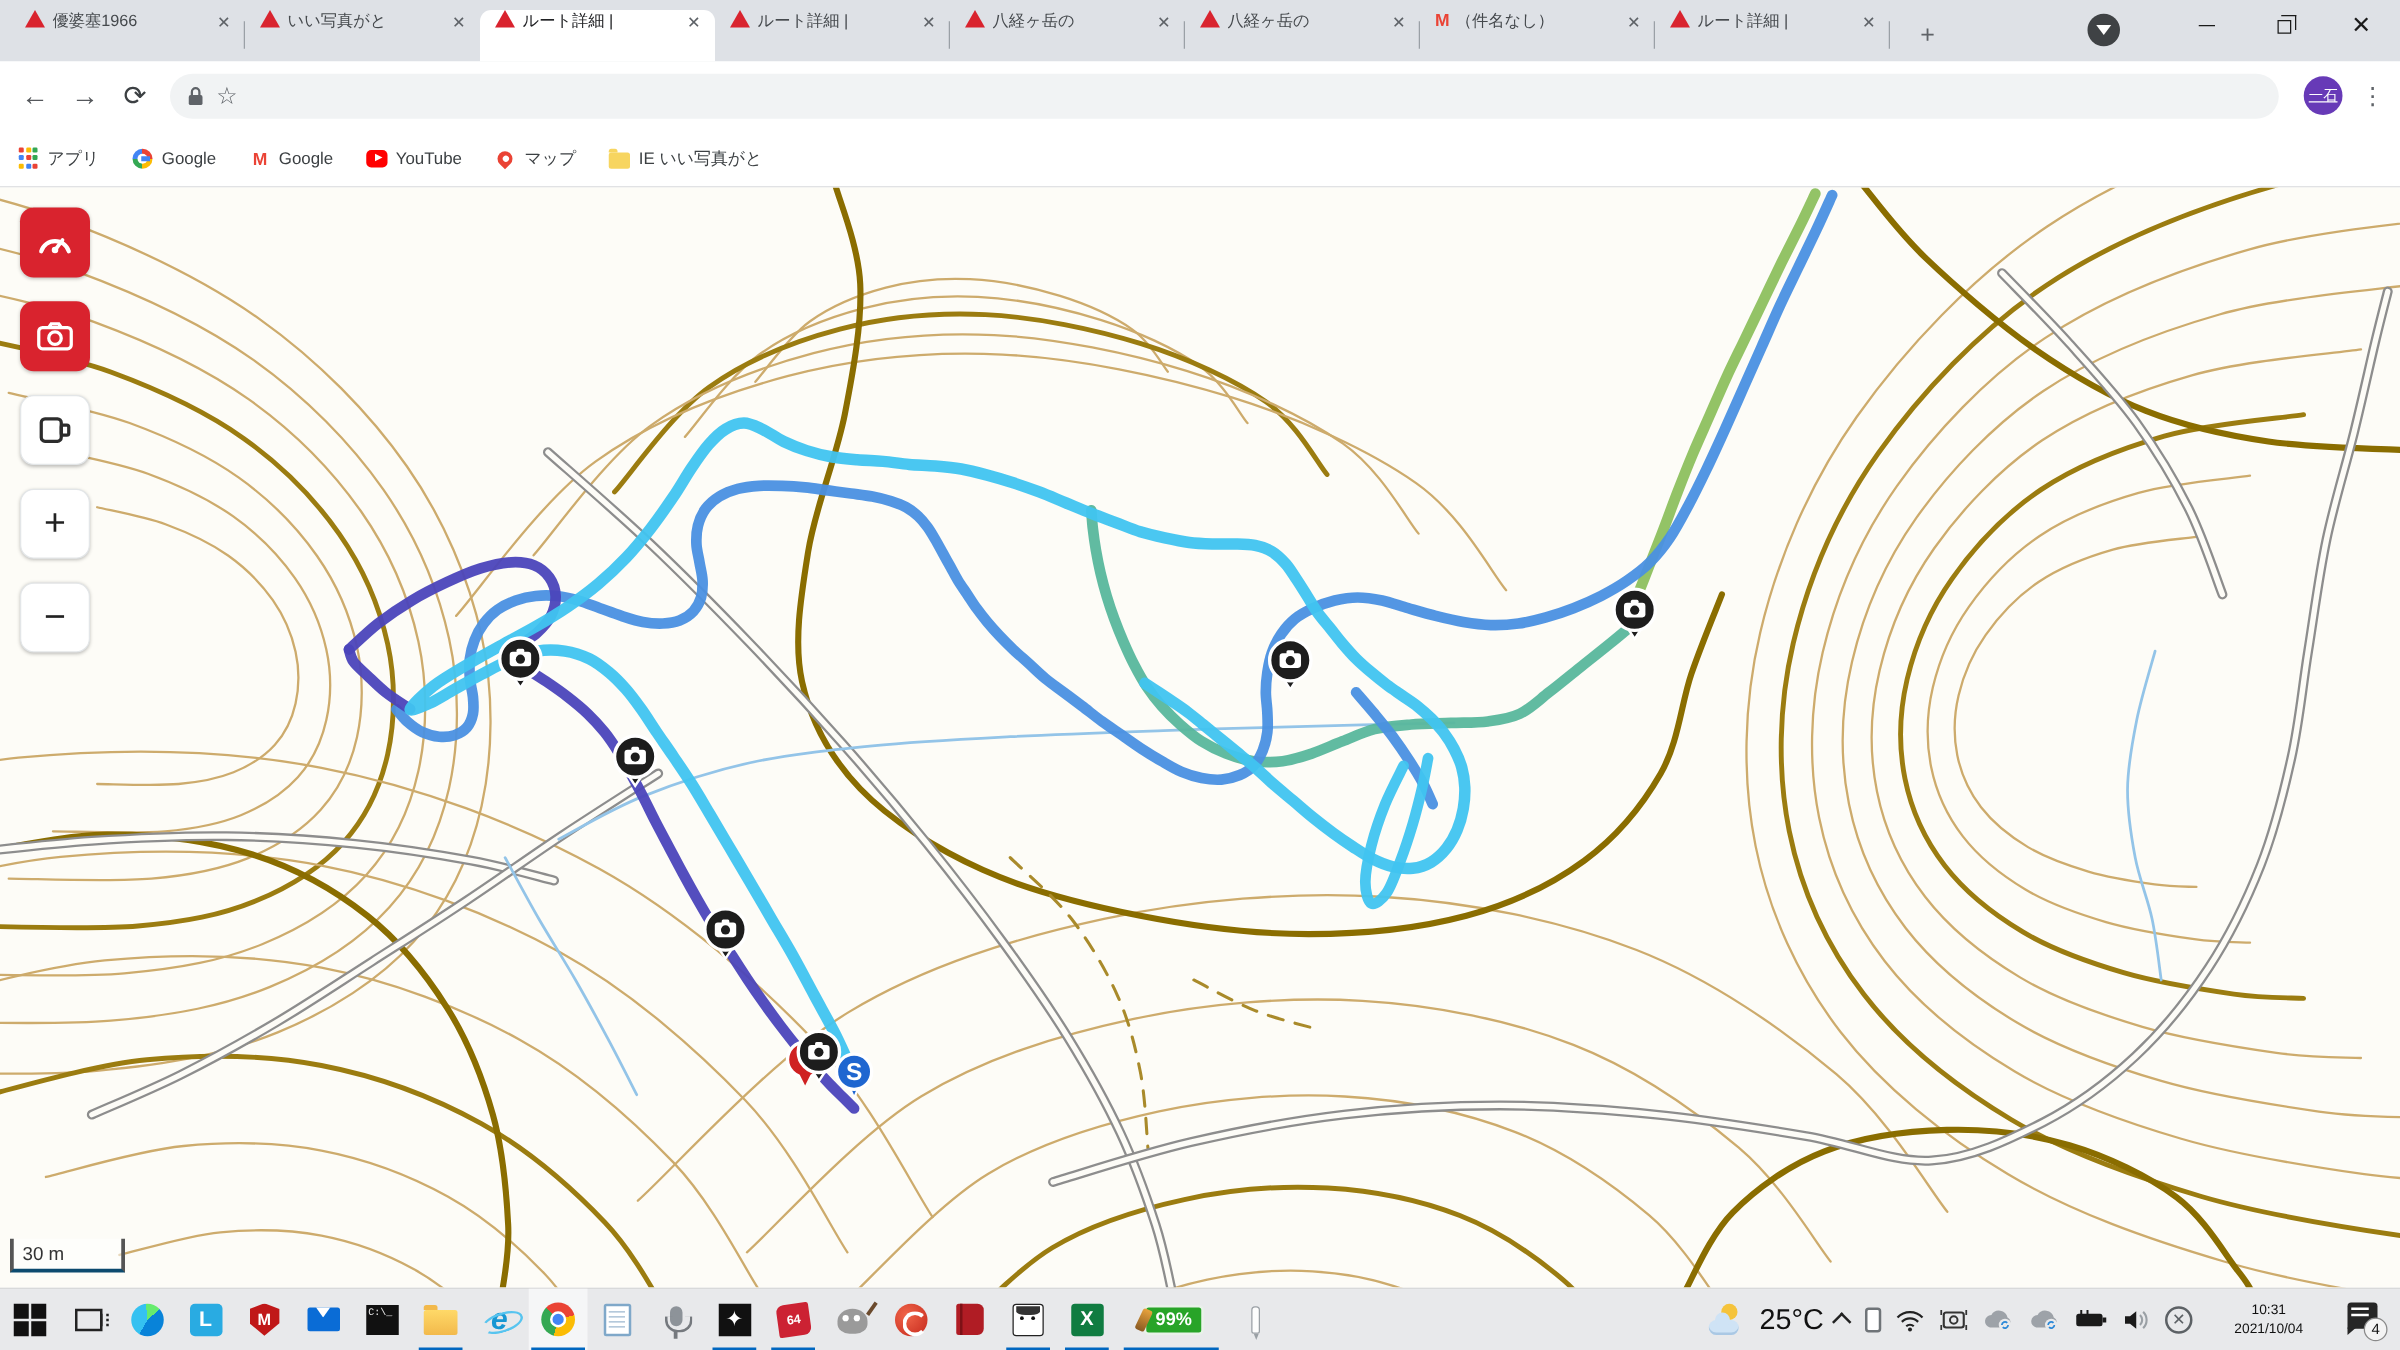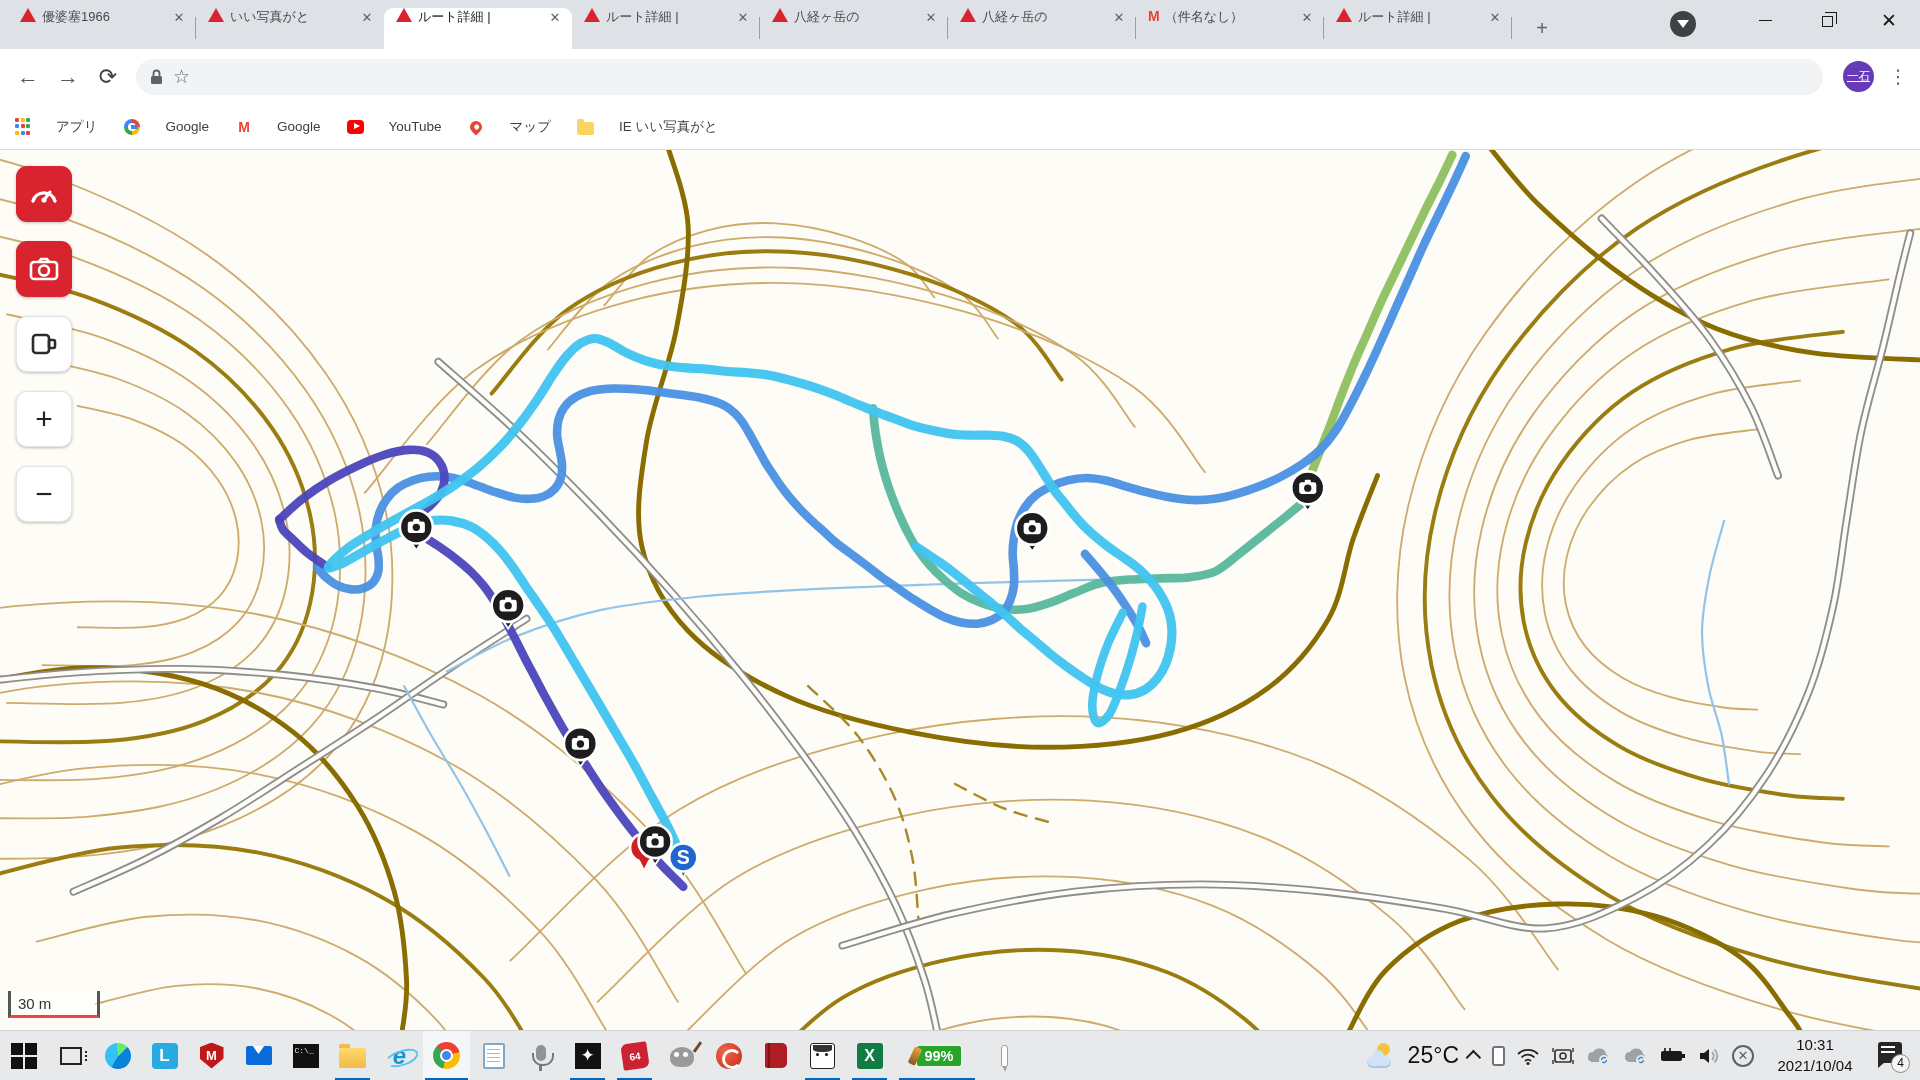--- a/index.html
+++ b/index.html
@@ -33,54 +33,54 @@
   .nav-ic { width:40px; height:40px; display:flex; align-items:center; justify-content:center; font-size:22px; color:#55585c; border-radius:50%; }
   #omnibox { flex:1; height:36px; margin:0 10px 0 8px; background:#f1f3f4; border-radius:18px; display:flex; align-items:center; padding:0 12px 0 14px; }
   #lock-ic { margin-right:10px; }
   #url-text { font-size:15.5px; color:#202124; flex:1; }
   #star-ic { font-size:19px; color:#5f6368; }
   #avatar { width:31px; height:31px; border-radius:50%; background:#673ab7; color:#fff; font-size:11.5px; display:flex; align-items:center; justify-content:center; margin:0 10px;text-decoration:underline; }
   #kebab { font-size:19px; color:#5f6368; width:28px; text-align:center; letter-spacing:0; }
 
   
   #bookmarks { height:46px; background:#fff; border-bottom:1px solid #d7d9dc; display:flex; align-items:center; padding-left:14px; gap:26px; }
-  .bm { display:flex; align-items:center; gap:25px; font-size:13.5px; color:#3c4043; cursor:pointer; }
+  .bm { display:flex; align-items:center; gap:7px; font-size:13.5px; color:#3c4043; cursor:pointer; }
   .bm-ic { width:17px; height:17px; display:flex; align-items:center; justify-content:center; }
   .apps-grid { display:grid; grid-template-columns:repeat(3,4px); grid-gap:1.5px; }
   .apps-grid i { width:4px; height:4px; border-radius:1px; }
   .g-circle { width:16px; height:16px; border-radius:50%; background:conic-gradient(#ea4335 0 25%, #fbbc04 0 50%, #34a853 0 75%, #4285f4 0 100%); position:relative; }
   .g-circle::before { content:""; position:absolute; inset:4px; background:#fff; border-radius:50%; }
   .g-circle::after { content:""; position:absolute; right:2px; top:6.5px; width:7px; height:3.5px; background:#4285f4; }
   .yt { width:19px; height:14px; background:#ff0000; border-radius:4px; position:relative; }
   .yt::before { content:""; position:absolute; left:7px; top:3.5px; border-left:6px solid #fff; border-top:3.5px solid transparent; border-bottom:3.5px solid transparent; }
   .gpin { width:12px; height:12px; background:#ea4335; border-radius:50% 50% 50% 0; transform:rotate(-45deg); position:relative; }
   .gpin::before { content:""; position:absolute; inset:3.5px; background:#fff; border-radius:50%; }
   .folder-y { width:17px; height:13px; background:#f7d560; border-radius:2px; position:relative; margin-top:3px; }
   .folder-y::before { content:""; position:absolute; top:-3px; left:0; width:7px; height:3px; background:#f7d560; border-radius:2px 2px 0 0; }
 
   
   #map { position:relative; height:880px; background:#fdfcf7; overflow:hidden; }
   #topo { position:absolute; inset:0; width:100%; height:100%; }
   #map-controls { position:absolute; left:16px; top:16px; display:flex; flex-direction:column; gap:19px; }
   .mc-btn { width:56px; height:56px; border-radius:11px; display:flex; align-items:center; justify-content:center; cursor:pointer; box-shadow:0 1px 3px rgba(0,0,0,.25); }
   .mc-red { background:#d9232e; color:#fff; }
   .mc-white { background:#fff; color:#222; border:1px solid #e3e6e8; font-size:30px; font-weight:300; }
-  #scalebar { position:absolute; left:8px; bottom:12px; width:92px; height:27px; border-left:3px solid #555; border-right:3px solid #555; border-bottom:3px solid #ef4444; background:rgba(255,255,255,.55); display:flex; align-items:center; }
+  #scalebar { position:absolute; left:8px; bottom:12px; width:92px; height:27px; border-left:3px solid #555; border-right:3px solid #555; border-bottom:3px solid #0c4a6e; background:rgba(255,255,255,.55); display:flex; align-items:center; }
   #scalebar span { font-size:15px; color:#333; padding-left:7px; }
 
   
   #taskbar { height:50px; background:#e8e9eb; border-top:1px solid #d2d3d5; display:flex; align-items:stretch; }
   .tb-slot { position:relative; width:47px; display:flex; align-items:center; justify-content:center; cursor:pointer; }
   .tb-slot.running::after { content:""; position:absolute; left:6px; right:6px; bottom:0; height:2.5px; background:#0067c0; }
   .tb-slot.active-app { background:#f5f6f7; }
   .tb-slot.active-app::after { content:""; position:absolute; left:2px; right:2px; bottom:0; height:2.5px; background:#0067c0; }
   #tray { margin-left:auto; display:flex; align-items:center; gap:11px; padding-right:10px; }
   .tray-ic { display:flex; align-items:center; justify-content:center; color:#191919; }
   #temp-label { font-size:23px; color:#111; }
-  #clock { text-align:center; font-size:15px; color:#111; line-height:1.35; width:100px; }
+  #clock { text-align:center; font-size:11px; color:#111; line-height:1.35; width:100px; }
   #notif { position:relative; width:34px; height:34px; }
   #notif .bubble { position:absolute; left:2px; top:3px; width:24px; height:21px; background:#262626; border-radius:3px 3px 3px 0; }
   #notif .bubble::before { content:""; position:absolute; left:3px; top:4px; width:14px; height:2px; background:#fff; box-shadow:0 5px 0 #fff; }
   #notif .bubble::after { content:""; position:absolute; left:0; bottom:-5px; border-top:6px solid #262626; border-right:7px solid transparent; }
   #notif .badge { position:absolute; right:0; bottom:0; width:19px; height:19px; border-radius:50%; background:#f4f4f4; border:1.5px solid #8a8a8a; font-size:12px; display:flex; align-items:center; justify-content:center; color:#111; }
 
   
   .i-sq { width:26px; height:26px; border-radius:4px; display:flex; align-items:center; justify-content:center; color:#fff; font-weight:bold; }
   .win-logo { display:grid; grid-template-columns:12px 12px; grid-gap:2px; transform:none; }
   .win-logo i { width:12px; height:12px; background:#111; }

